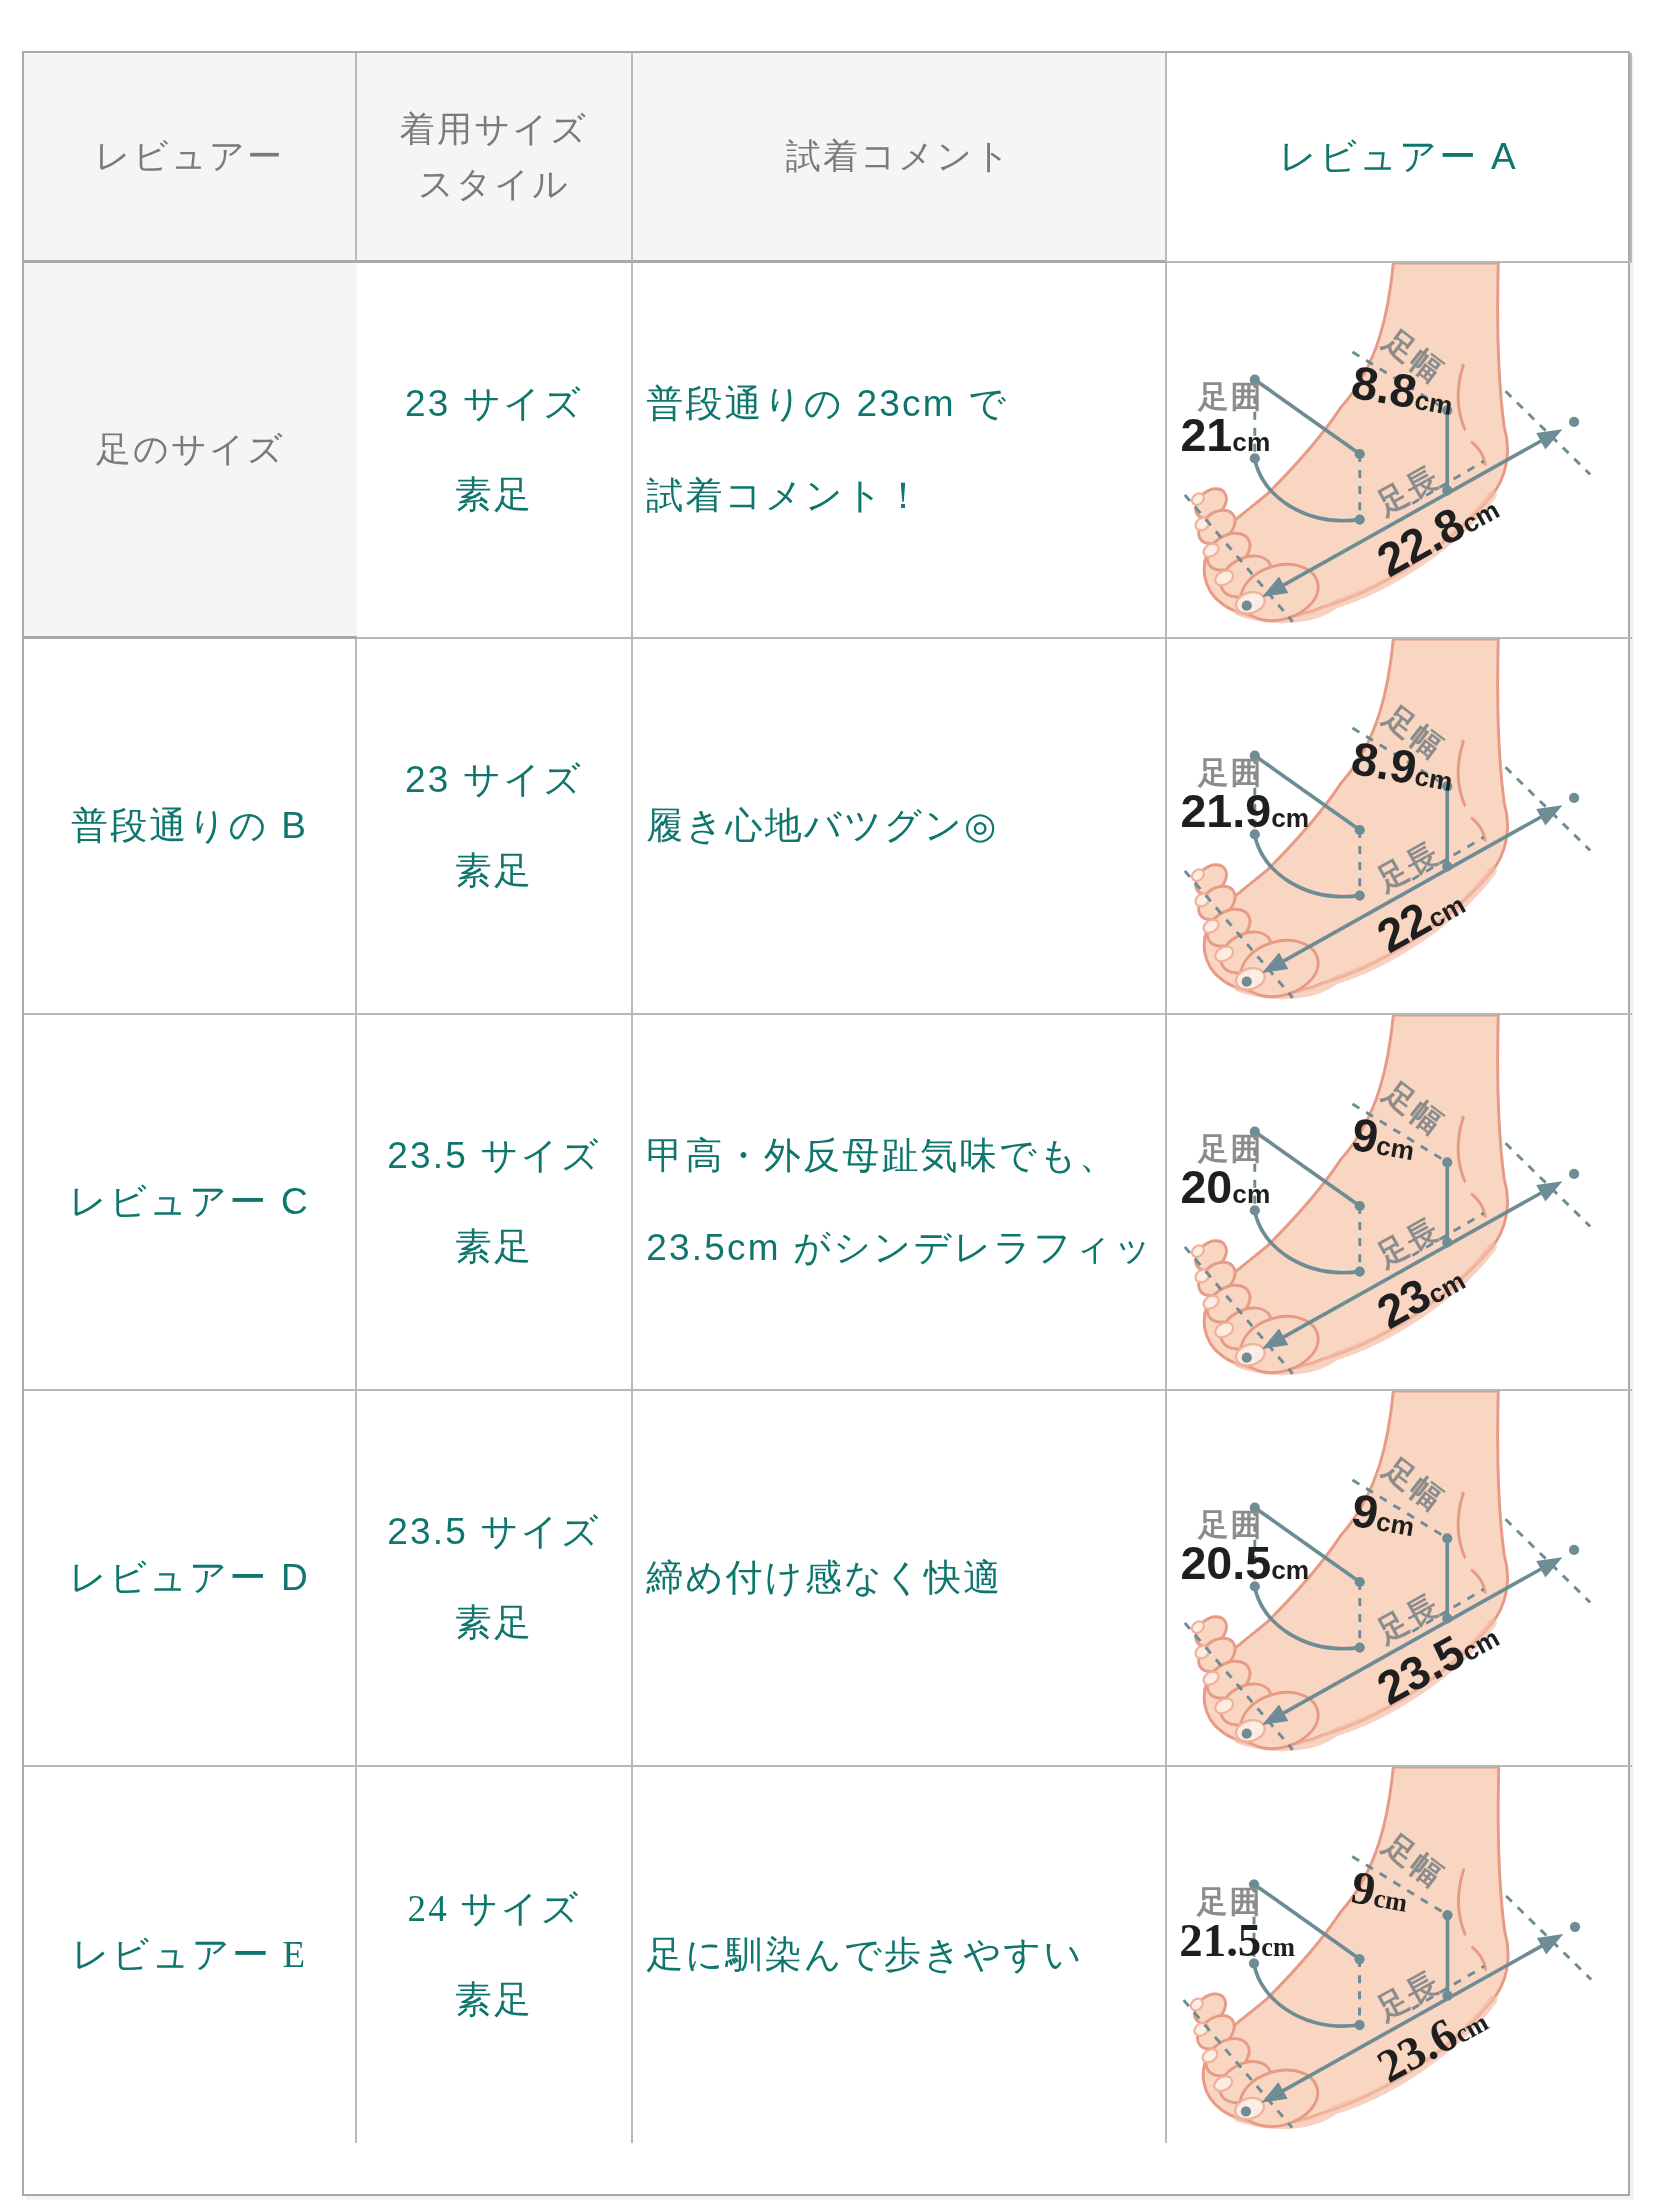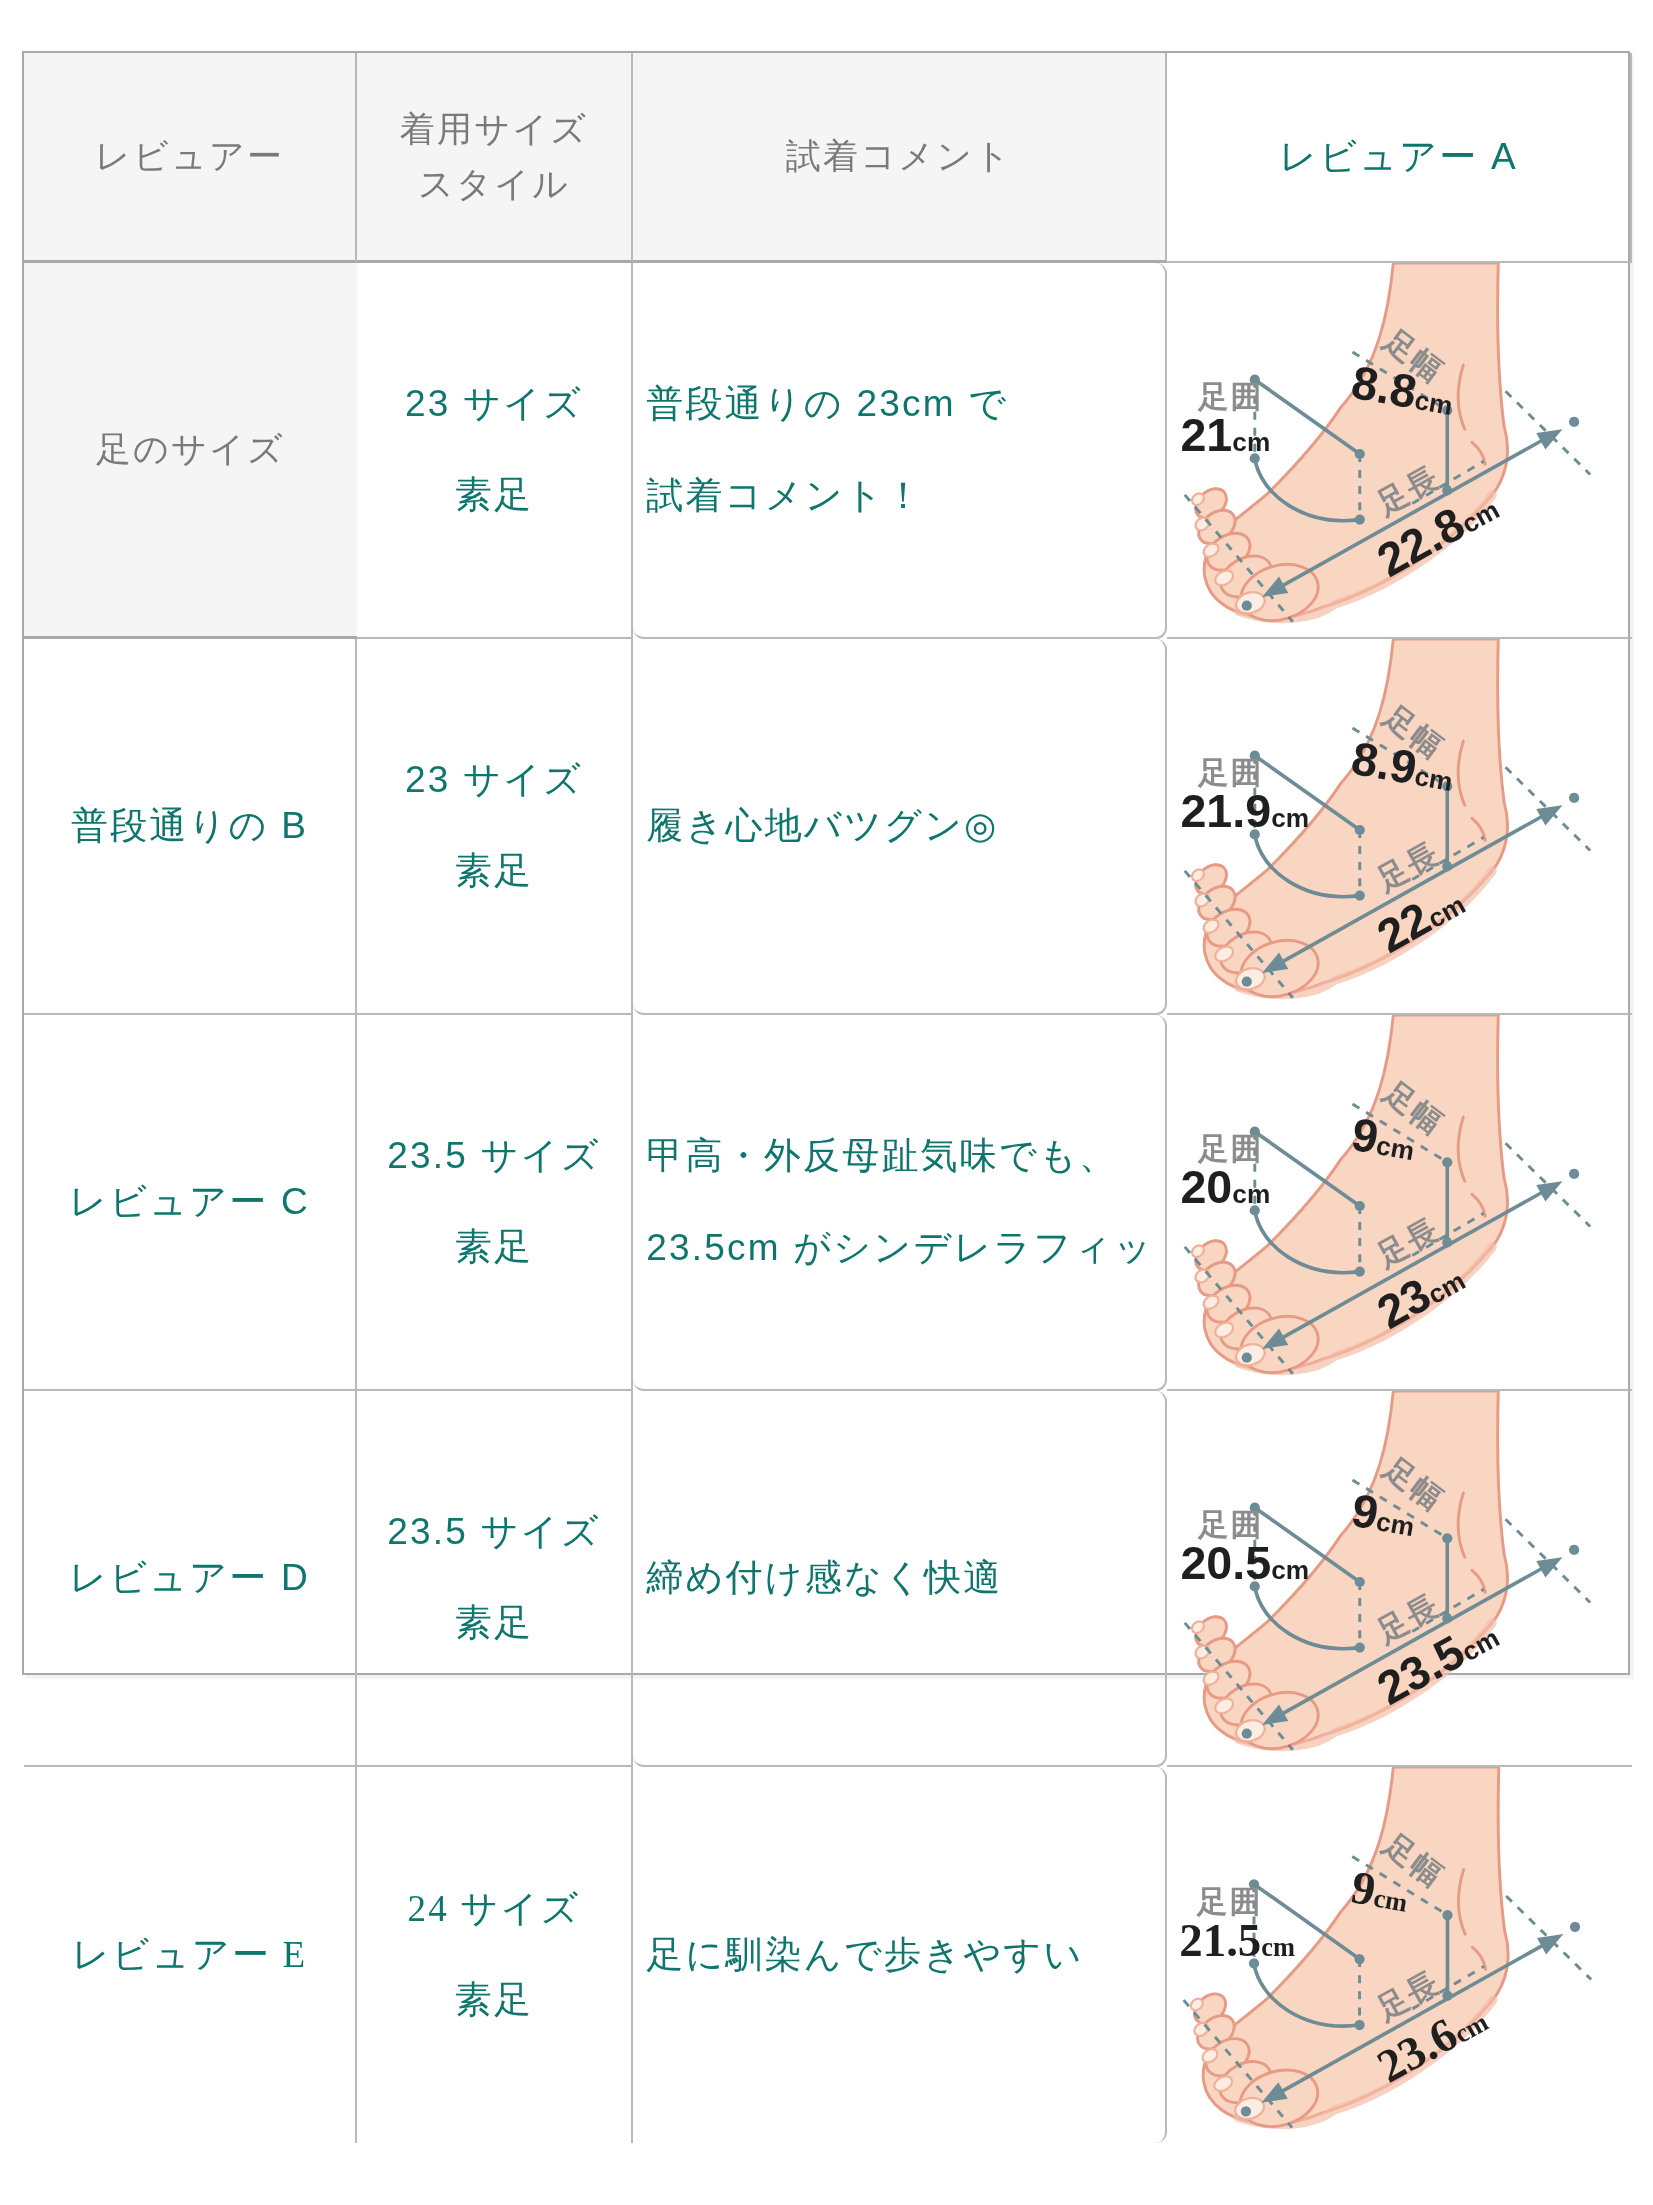--- a/index.html
+++ b/index.html
@@ -1,39 +1,39 @@
 <!DOCTYPE html>
 <html lang="ja" style="font-size:11.8px"><head>
 <meta charset="utf-8">
 <style>
   html,body{margin:0;padding:0;background:#fff;}
   .page{
     position:relative;width:1654px;height:2205px;background:#fff;overflow:hidden;
     font-family:"Liberation Sans","DejaVu Sans",sans-serif;
   }
   .size-table{
-    position:absolute;left:22px;top:51px;width:1608px;height:1624px;
+    position:absolute;left:22px;top:51px;width:1608px;height:2145px;
     display:grid;grid-template-columns:333px 276px 534px 465px;
     grid-template-rows:210px repeat(5,376px);
     border:2.9px solid #a9a9a9;box-sizing:border-box;background:#fff;
     box-shadow:3.7px 3.7px 0 rgba(0,0,0,0.05);
   }
   .cell{
     box-sizing:border-box;border-right:2.2px solid #b9b9b9;border-bottom:2.2px solid #b9b9b9;
     display:flex;flex-direction:column;align-items:center;justify-content:center;
     color:#0f766e;font-size:37px;overflow:hidden;letter-spacing:2.2px;
   }
   .last-col{border-right:none;}
   .last-row{border-bottom:none;font-family:Liberation Serif, serif;}
   .header-cell{
     background:#f5f5f6;border-bottom:3.7px solid #a9a9a9;
     font-size:35px;color:#7a7a7a;line-height:1.55;text-align:center;
   }
   .size-cell{line-height:2.45;text-align:center;}
-  .comment-cell{align-items:flex-start;padding-left:13.2px;line-height:2.5;text-align:left;border-radius:11px;}
+  .comment-cell{align-items:flex-start;padding-left:13.2px;line-height:2.5;text-align:left;}
   .foot-cell{padding:0;}
   svg.foot{width:100%;height:100%;display:block;}
   .skin{fill:#f9d6c2;stroke:#e79a84;stroke-width:4;}
   .toe{fill:#f9d6c2;stroke:#e79a84;stroke-width:4;}
   .nail{fill:#fdece1;stroke:#eeb29c;stroke-width:3;}
   .sole-shade{fill:none;stroke:#f3bda7;stroke-width:12;opacity:.7;stroke-linecap:round;}
   .crease{fill:none;stroke:#e79a84;stroke-width:4;stroke-linecap:round;}
   .m-line{stroke:#6e8c96;stroke-width:5;fill:none;}
   .m-dash{stroke:#6e8c96;stroke-width:4;fill:none;stroke-dasharray:11 11;}
   .m-dot{fill:#6e8c96;}

